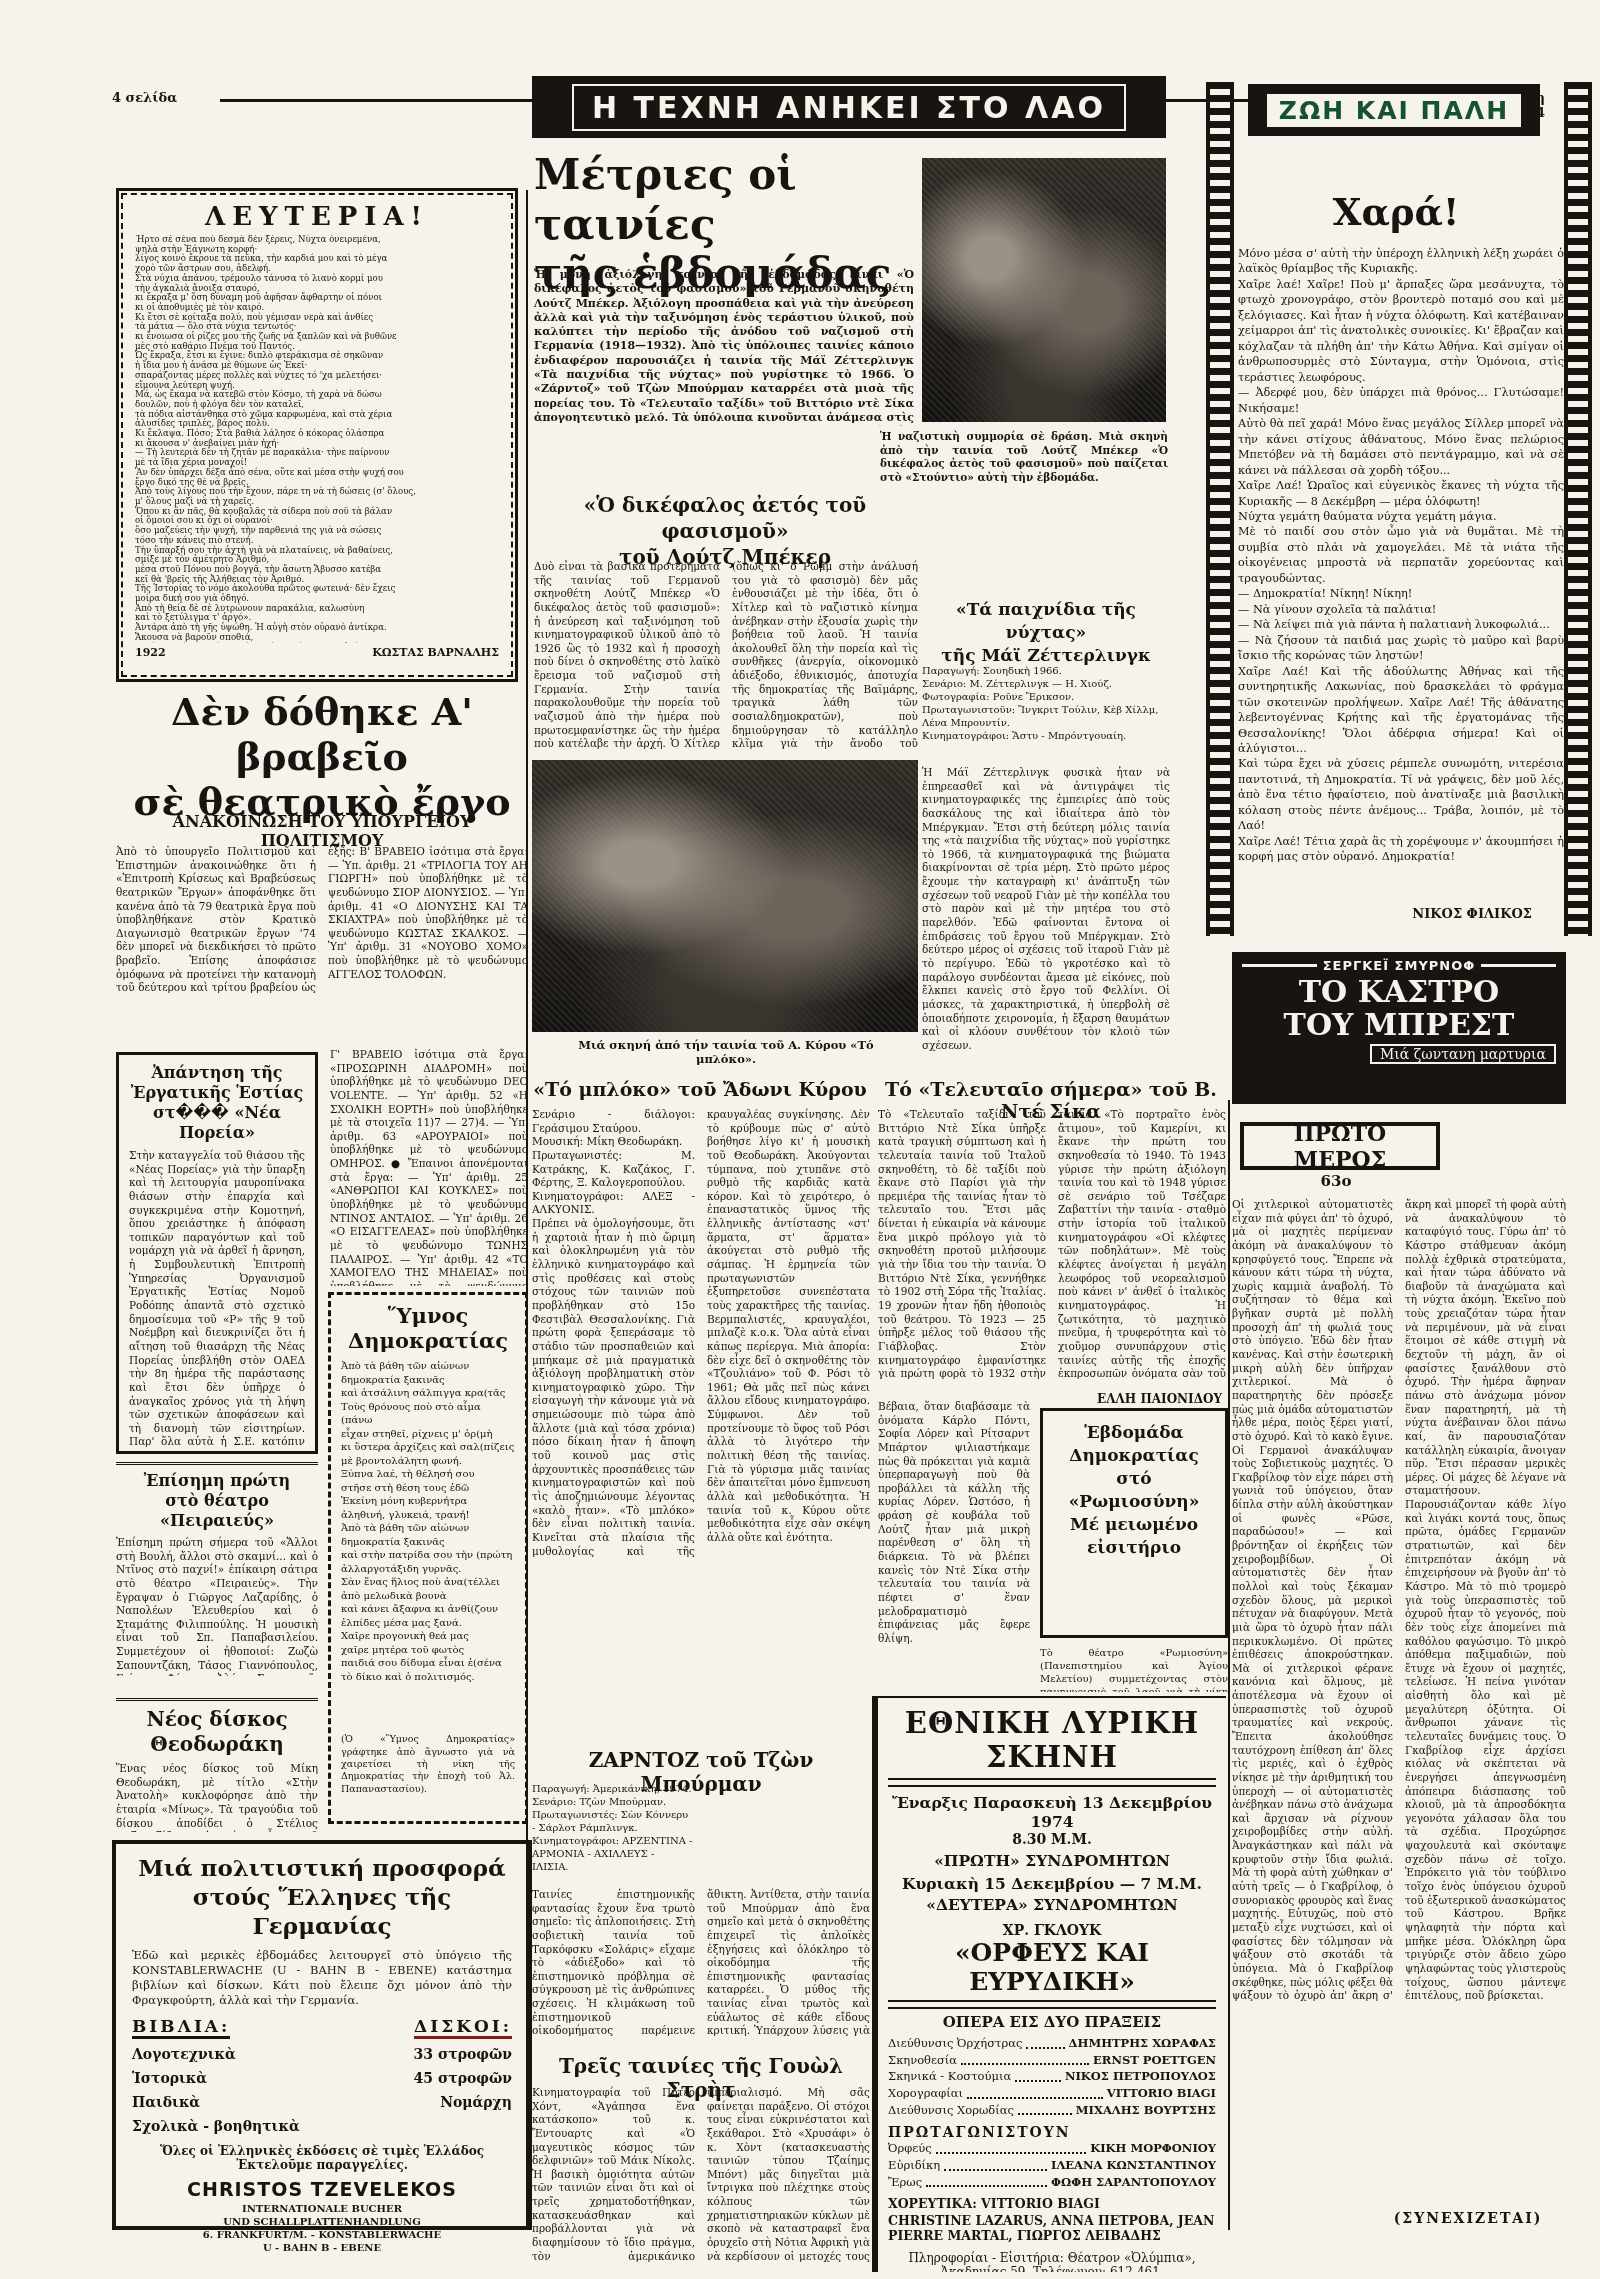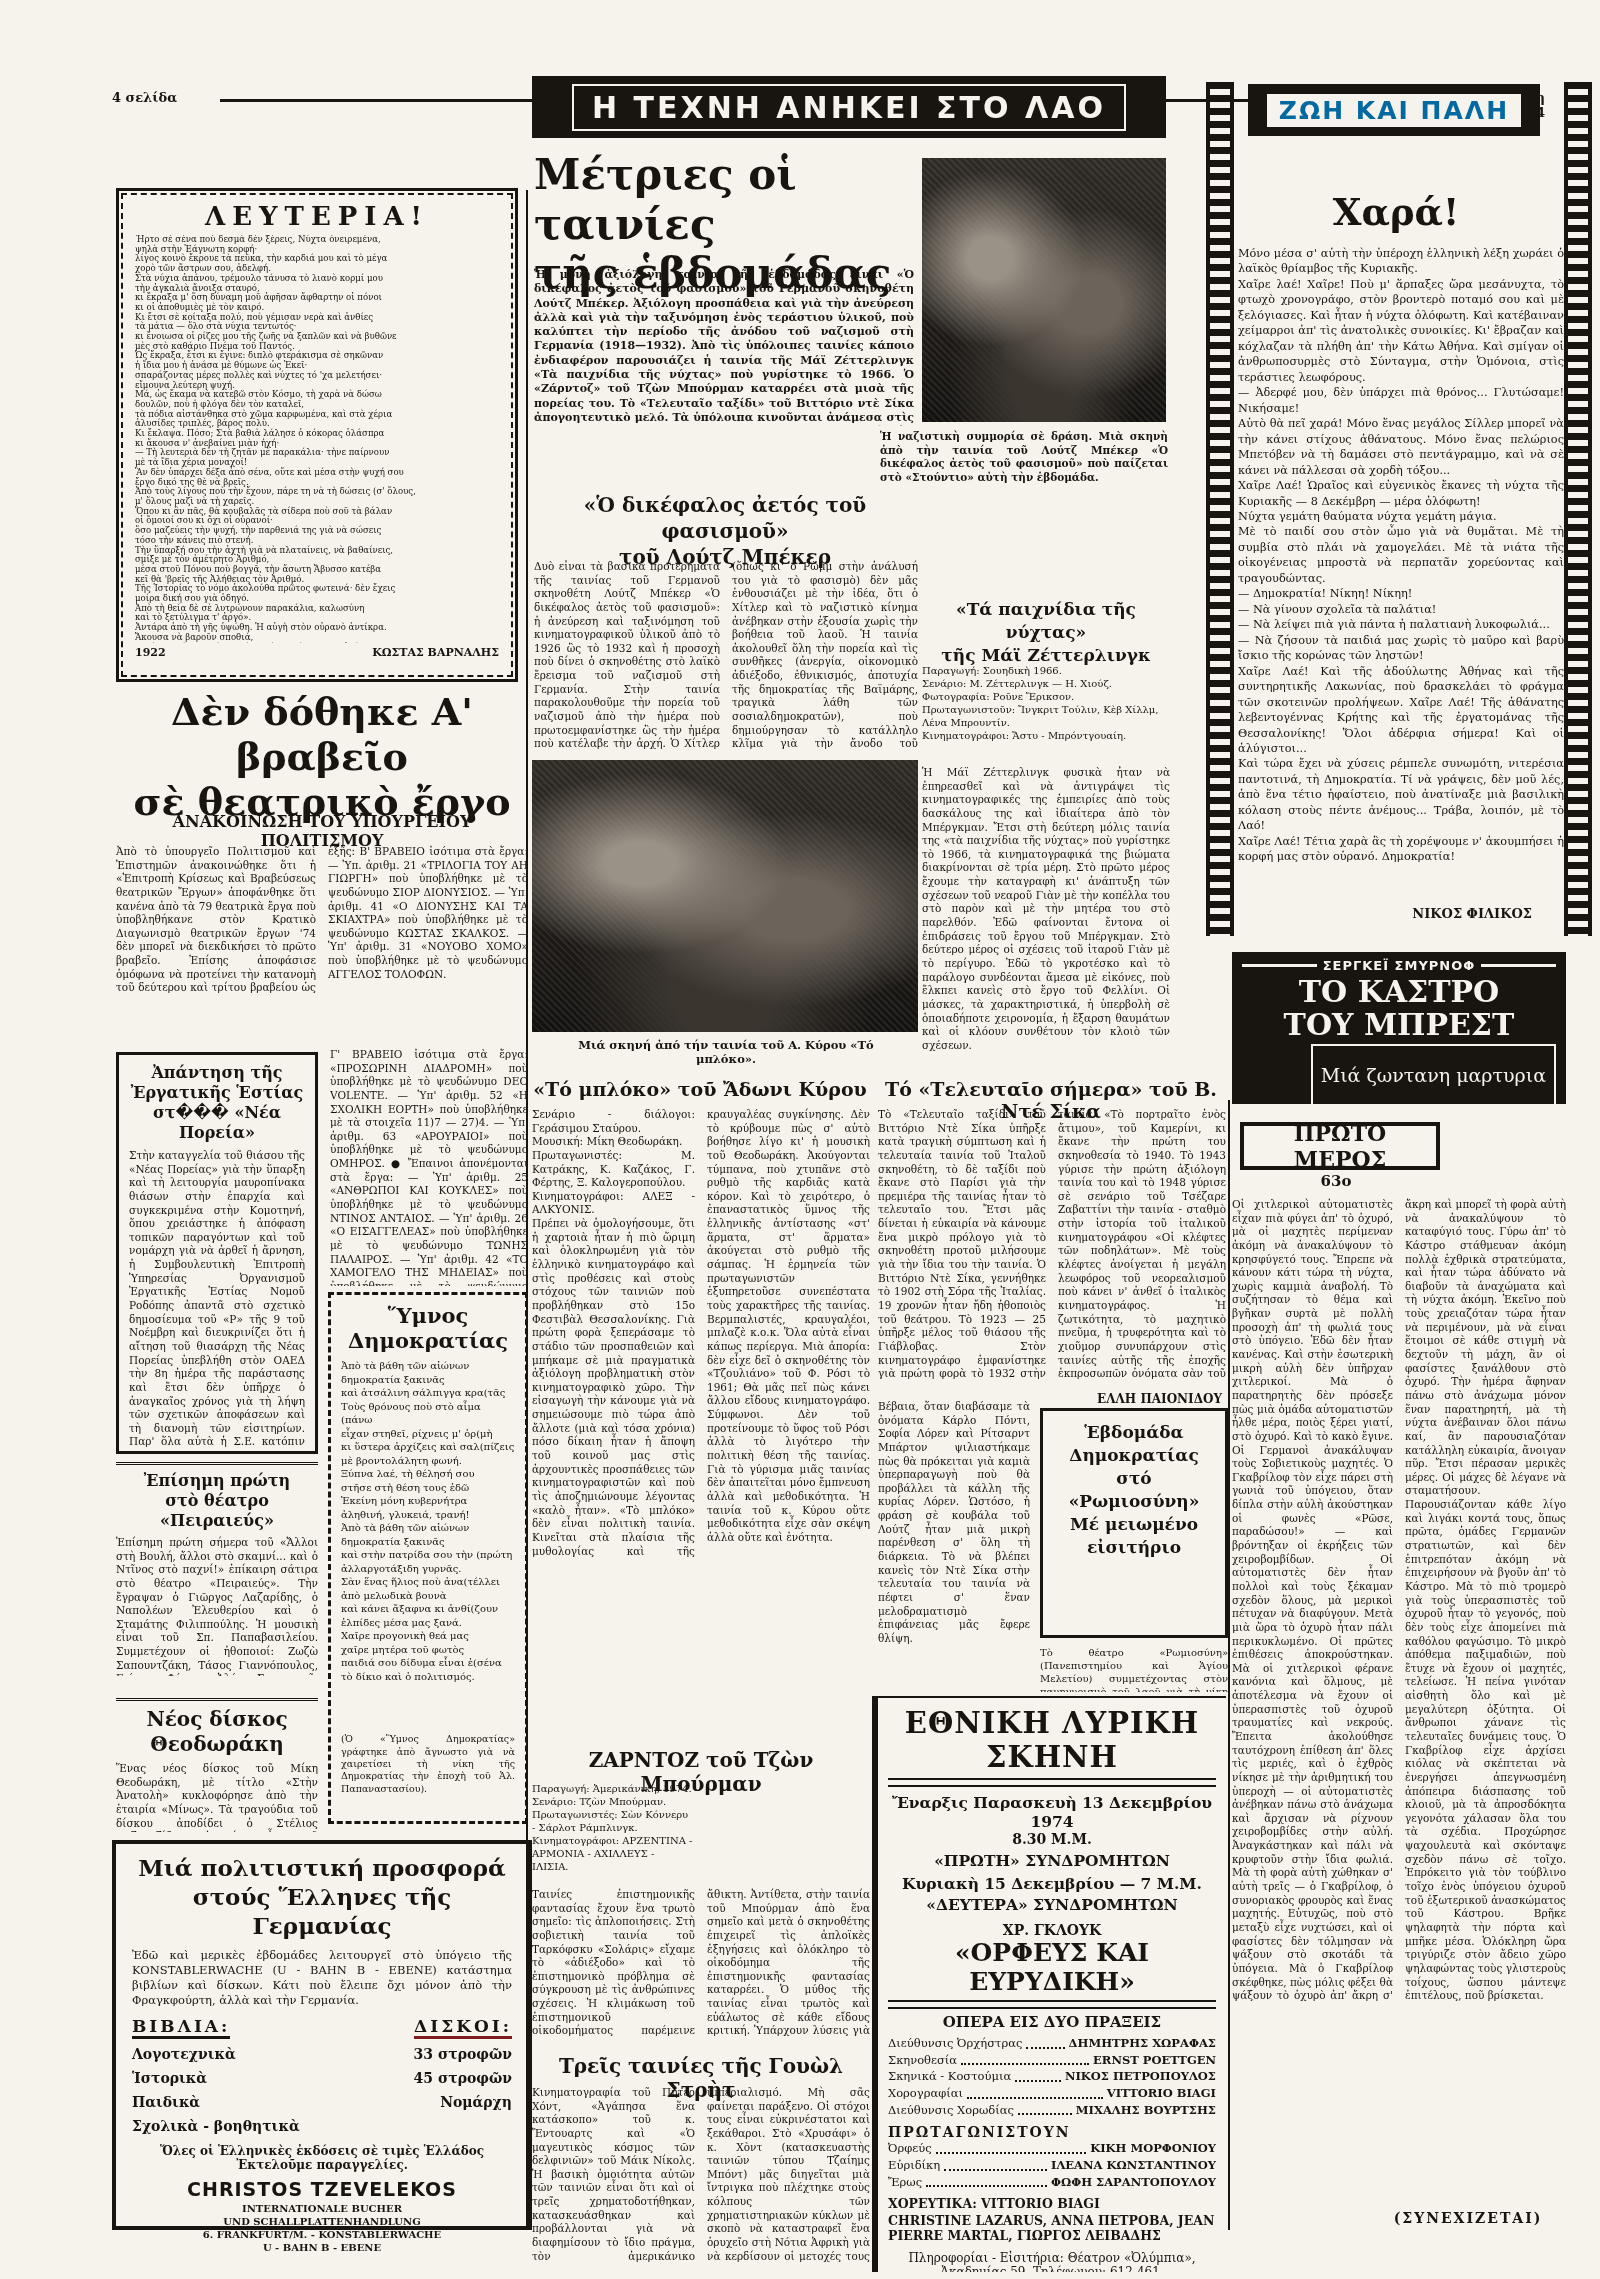--- a/index.html
+++ b/index.html
@@ -298,21 +298,21 @@
     <div class="b" style="font-size:12.5px;margin-top:2px;">CHRISTINE LAZARUS, ΑΝΝΑ ΠΕΤΡΟΒΑ, JEAN PIERRE MARTAL, ΓΙΩΡΓΟΣ ΛΕΙΒΑΔΗΣ</div>
     <div class="ctr pre" style="font-size:12px;margin-top:8px;">Πληροφορίαι - Εἰσιτήρια: Θέατρον «Ὀλύμπια»,
 Ἀκαδημίας 59. Τηλέφωνον: 612-461.</div>
   </div>
 
   <div class="abs strip" style="left:1206px;top:82px;width:20px;height:854px;"></div>
   <div class="abs strip" style="left:1564px;top:82px;width:20px;height:854px;"></div>
 
   <div class="abs" style="left:1248px;top:84px;width:292px;height:52px;background:#18140f;display:flex;align-items:center;justify-content:center;">
     <div style="background:#f6f3ec;padding:2px 12px;">
-      <span class="sans b" style="font-size:25px;letter-spacing:2px;color:#0369a1;">ΖΩΗ ΚΑΙ ΠΑΛΗ</span>
+      <span class="sans b" style="font-size:25px;letter-spacing:2px;color:#14532d;">ΖΩΗ ΚΑΙ ΠΑΛΗ</span>
     </div>
   </div>
 
   <div class="abs ctr serifh" style="left:1256px;top:190px;width:280px;font-size:37px;">Χαρά!</div>
   <div class="abs pre" style="left:1238px;top:246px;width:326px;height:654px;font:11.3px/1.37 'DejaVu Serif',serif;text-align:justify;overflow:hidden;">Μόνο μέσα σ' αὐτὴ τὴν ὑπέροχη ἑλληνικὴ λέξη χωράει ὁ λαϊκὸς θρίαμβος τῆς Κυριακῆς.
 Χαῖρε λαέ! Χαῖρε! Ποὺ μ' ἅρπαξες ὥρα μεσάνυχτα, τὸ φτωχὸ χρονογράφο, στὸν βροντερὸ ποταμό σου καὶ μὲ ξελόγιασες. Καὶ ἦταν ἡ νύχτα ὁλόφωτη. Καὶ κατέβαιναν χείμαρροι ἀπ' τὶς ἀνατολικὲς συνοικίες. Κι' ἔβραζαν καὶ κόχλαζαν τὰ πλήθη ἀπ' τὴν Κάτω Ἀθήνα. Καὶ σμίγαν οἱ ἀνθρωποσυρμὲς στὸ Σύνταγμα, στὴν Ὁμόνοια, στὶς τεράστιες λεωφόρους.
 — Ἀδερφέ μου, δὲν ὑπάρχει πιὰ θρόνος... Γλυτώσαμε! Νικήσαμε!
 Αὐτὸ θὰ πεῖ χαρά! Μόνο ἕνας μεγάλος Σίλλερ μπορεῖ νὰ τὴν κάνει στίχους ἀθάνατους. Μόνο ἕνας πελώριος Μπετόβεν νὰ τὴ δαμάσει στὸ πεντάγραμμο, καὶ νὰ σὲ κάνει νὰ πάλλεσαι σὰ χορδὴ τόξου...
 Χαῖρε Λαέ! Ὡραῖος καὶ εὐγενικὸς ἔκανες τὴ νύχτα τῆς Κυριακῆς — 8 Δεκέμβρη — μέρα ὁλόφωτη!
 Νύχτα γεμάτη θαύματα νύχτα γεμάτη μάγια.
@@ -328,21 +328,21 @@
 
   <div class="abs" style="left:1232px;top:952px;width:334px;height:152px;background:#18140f;padding:6px 10px;box-sizing:border-box;">
     <div style="display:flex;align-items:center;color:#f6f3ec;">
       <span style="flex:1;border-top:3px solid #f6f3ec;margin-right:6px;"></span>
       <span class="sans b" style="font-size:13px;letter-spacing:1px;">ΣΕΡΓΚΕΪ ΣΜΥΡΝΟΦ</span>
       <span style="flex:1;border-top:3px solid #f6f3ec;margin-left:6px;"></span>
     </div>
     <div class="ctr serifh pre" style="color:#f6f3ec;font-size:30px;line-height:1.1;margin-top:2px;">ΤΟ ΚΑΣΤΡΟ
 ΤΟΥ ΜΠΡΕΣΤ</div>
     <div style="text-align:right;margin-top:3px;">
-      <span style="border:2px solid #f6f3ec;color:#f6f3ec;font-size:19px;padding:18px 8px;display:inline-block;">Μιά ζωντανη μαρτυρια</span>
+      <span style="border:2px solid #f6f3ec;color:#f6f3ec;font-size:14px;padding:0 8px;display:inline-block;">Μιά ζωντανη μαρτυρια</span>
     </div>
   </div>
 
   <div class="abs ctr" style="left:1240px;top:1122px;width:192px;height:40px;border:4px solid #18140f;display:flex;align-items:center;justify-content:center;">
     <span class="serifh" style="font-size:22px;">ΠΡΩΤΟ ΜΕΡΟΣ</span>
   </div>
   <div class="abs ctr b" style="left:1240px;top:1172px;width:192px;font-size:15px;">63ο</div>
 
   <div class="abs j c2" style="left:1232px;top:1198px;width:334px;height:1000px;">Οἱ χιτλερικοὶ αὐτοματιστὲς εἶχαν πιὰ φύγει ἀπ' τὸ ὀχυρό, μὰ οἱ μαχητὲς περίμεναν ἀκόμη νὰ ἀνακαλύψουν τὸ κρησφύγετό τους. Ἔπρεπε νὰ κάνουν κάτι τώρα τὴ νύχτα, χωρὶς καμμιὰ ἀναβολή. Τὸ συζήτησαν τὸ θέμα καὶ βγῆκαν συρτὰ μὲ πολλὴ προσοχὴ ἀπ' τὴ φωλιά τους στὸ ὑπόγειο. Ἐδῶ δὲν ἦταν κανένας. Καὶ στὴν ἐσωτερικὴ μικρὴ αὐλὴ δὲν ὑπῆρχαν χιτλερικοί. Μὰ ὁ παρατηρητὴς δὲν πρόσεξε πὼς μιὰ ὁμάδα αὐτοματιστῶν ἦλθε μέρα, ποιὸς ξέρει γιατί, στὸ ὀχυρό. Καὶ τὸ κακὸ ἔγινε. Οἱ Γερμανοὶ ἀνακάλυψαν τοὺς Σοβιετικοὺς μαχητές. Ὁ Γκαβρίλοφ τὸν εἶχε πάρει στὴ γωνιὰ τοῦ ὑπόγειου, ὅταν δίπλα στὴν αὐλὴ ἀκούστηκαν οἱ φωνὲς «Ρῶσε, παραδώσου!» — καὶ βρόντηξαν οἱ ἐκρήξεις τῶν χειροβομβίδων. Οἱ αὐτοματιστὲς δὲν ἦταν πολλοὶ καὶ τοὺς ξέκαμαν σχεδὸν ὅλους, μὰ μερικοὶ πέτυχαν νὰ διαφύγουν. Μετὰ μιὰ ὥρα τὸ ὀχυρὸ ἦταν πάλι περικυκλωμένο. Οἱ πρῶτες ἐπιθέσεις ἀποκρούστηκαν. Μὰ οἱ χιτλερικοὶ φέρανε κανόνια καὶ ὅλμους, μὲ ἀποτέλεσμα νὰ ἔχουν οἱ ὑπερασπιστὲς τοῦ ὀχυροῦ τραυματίες καὶ νεκρούς. Ἔπειτα ἀκολούθησε ταυτόχρονη ἐπίθεση ἀπ' ὅλες τὶς μεριές, καὶ ὁ ἐχθρὸς νίκησε μὲ τὴν ἀριθμητική του ὑπεροχὴ — οἱ αὐτοματιστὲς ἀνέβηκαν πάνω στὸ ἀνάχωμα καὶ ἄρχισαν νὰ ρίχνουν χειροβομβίδες στὴν αὐλή. Ἀναγκάστηκαν καὶ πάλι νὰ κρυφτοῦν στὴν ἴδια φωλιά. Μὰ τὴ φορὰ αὐτὴ χώθηκαν σ' αὐτὴ τρεῖς — ὁ Γκαβρίλοφ, ὁ συνοριακὸς φρουρὸς καὶ ἕνας μαχητής. Εὐτυχῶς, ποὺ στὸ μεταξὺ εἶχε νυχτώσει, καὶ οἱ φασίστες δὲν τόλμησαν νὰ ψάξουν στὸ σκοτάδι τὰ ὑπόγεια. Μὰ ὁ Γκαβρίλοφ σκέφθηκε, πὼς μόλις φέξει θὰ ψάξουν τὸ ὀχυρὸ ἀπ' ἄκρη σ' ἄκρη καὶ μπορεῖ τὴ φορὰ αὐτὴ νὰ ἀνακαλύψουν τὸ καταφύγιό τους. Γύρω ἀπ' τὸ Κάστρο στάθμευαν ἀκόμη πολλὰ ἐχθρικὰ στρατεύματα, καὶ ἦταν τώρα ἀδύνατο νὰ διαβοῦν τὰ ἀναχώματα καὶ τὴ νύχτα ἀκόμη. Ἐκεῖνο ποὺ τοὺς χρειαζόταν τώρα ἦταν νὰ περιμένουν, μὰ νὰ εἶναι ἕτοιμοι σὲ κάθε στιγμὴ νὰ δεχτοῦν τὴ μάχη, ἂν οἱ φασίστες ξανάλθουν στὸ ὀχυρό. Τὴν ἡμέρα ἄφηναν πάνω στὸ ἀνάχωμα μόνον ἕναν παρατηρητή, μὰ τὴ νύχτα ἀνέβαιναν ὅλοι πάνω καί, ἂν παρουσιαζόταν κατάλληλη εὐκαιρία, ἄνοιγαν πῦρ. Ἔτσι πέρασαν μερικὲς μέρες. Οἱ μάχες δὲ λέγανε νὰ σταματήσουν. Παρουσιάζονταν κάθε λίγο καὶ λιγάκι κοντά τους, ὅπως πρῶτα, ὁμάδες Γερμανῶν στρατιωτῶν, καὶ δὲν ἐπιτρεπόταν ἀκόμη νὰ ἐπιχειρήσουν νὰ βγοῦν ἀπ' τὸ Κάστρο. Μὰ τὸ πιὸ τρομερὸ γιὰ τοὺς ὑπερασπιστὲς τοῦ ὀχυροῦ ἦταν τὸ γεγονός, ποὺ δὲν τοὺς εἶχε ἀπομείνει πιὰ καθόλου φαγώσιμο. Τὸ μικρὸ ἀπόθεμα παξιμαδιῶν, ποὺ ἔτυχε νὰ ἔχουν οἱ μαχητές, τελείωσε. Ἡ πείνα γινόταν αἰσθητὴ ὅλο καὶ μὲ μεγαλύτερη ὀξύτητα. Οἱ ἄνθρωποι χάνανε τὶς τελευταῖες δυνάμεις τους. Ὁ Γκαβρίλοφ εἶχε ἀρχίσει κιόλας νὰ σκέπτεται νὰ ἐνεργήσει ἀπεγνωσμένη ἀπόπειρα διάσπασης τοῦ κλοιοῦ, μὰ τὰ ἀπροσδόκητα γεγονότα χάλασαν ὅλα του τὰ σχέδια. Προχώρησε ψαχουλευτὰ καὶ σκόνταψε σχεδὸν πάνω σὲ τοῖχο. Ἐπρόκειτο γιὰ τὸν τούβλινο τοῖχο ἑνὸς ὑπόγειου ὀχυροῦ τοῦ ἐξωτερικοῦ ἀνασκώματος τοῦ Κάστρου. Βρῆκε ψηλαφητὰ τὴν πόρτα καὶ μπῆκε μέσα. Ὁλόκληρη ὥρα τριγύριζε στὸν ἄδειο χῶρο ψηλαφώντας τοὺς γλιστεροὺς τοίχους, ὥσπου μάντεψε ἐπιτέλους, ποῦ βρίσκεται.</div>
   <div class="abs b" style="left:1370px;top:2210px;width:196px;font-size:14px;letter-spacing:2px;text-align:center;">(ΣΥΝΕΧΙΖΕΤΑΙ)</div>

